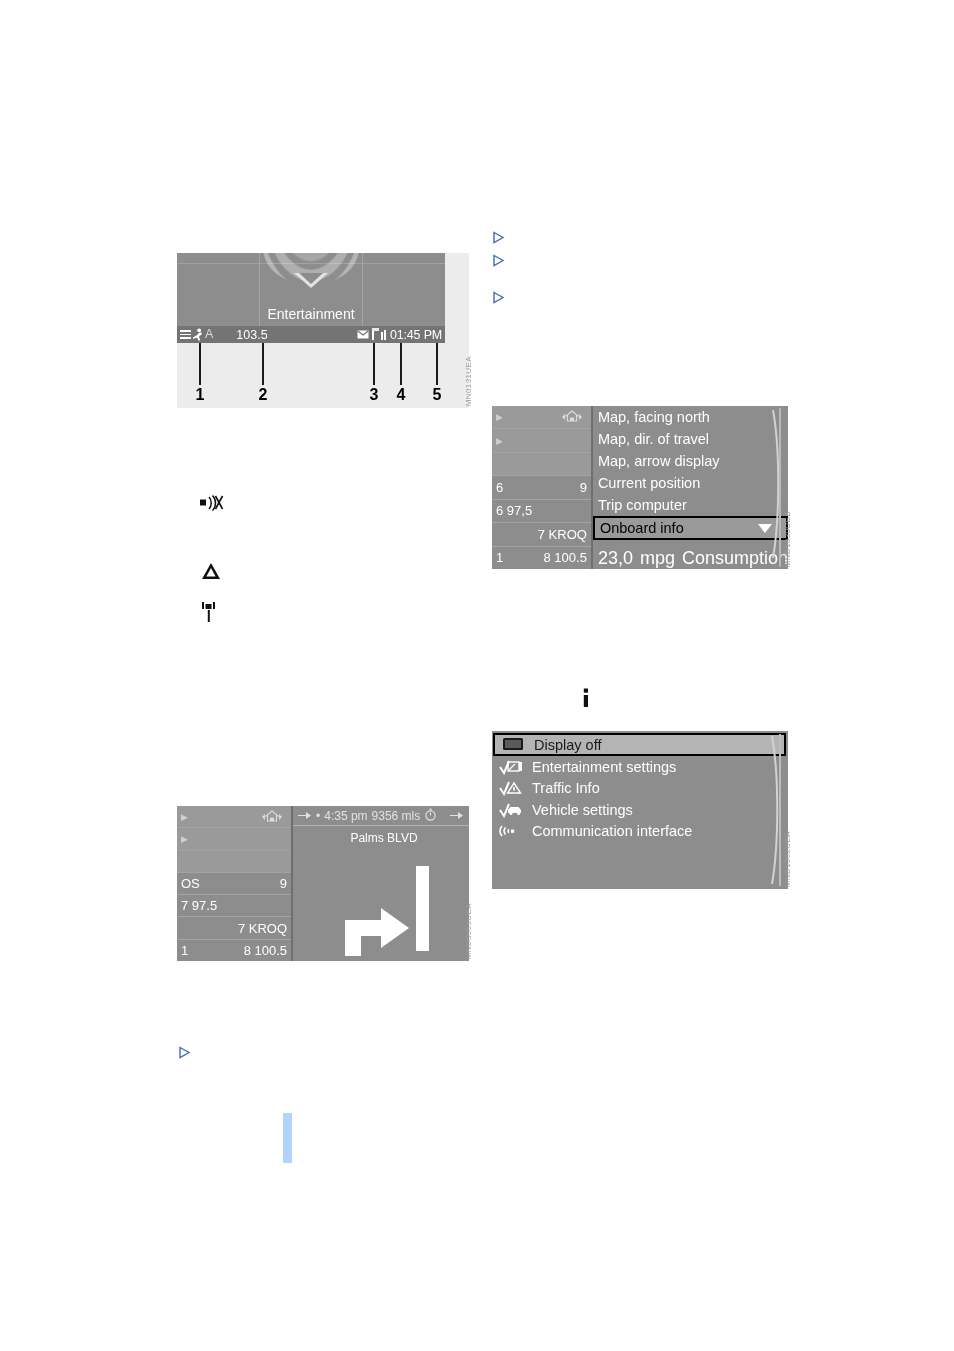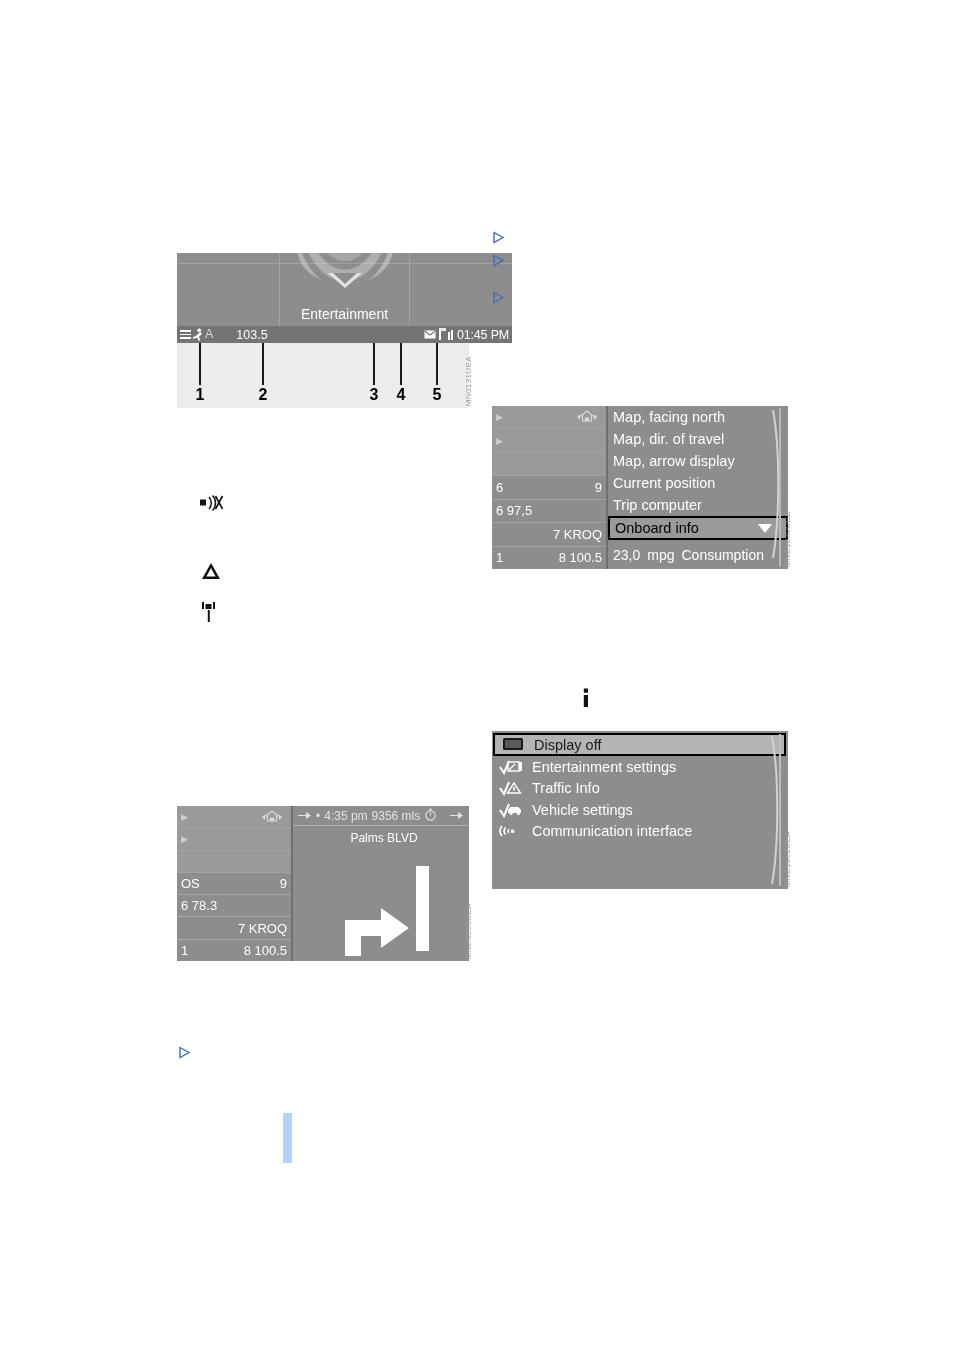--- a/index.html
+++ b/index.html
@@ -36,21 +36,21 @@
   }
 
   
   #fig-statusbar {
     left: 177px; top: 253px;
     width: 292px; height: 155px;
     background: #ececec;
   }
   .sb-screen {
     position: relative;
-    width: 335px;
+    width: 268px;
     height: 90px;
     background: #8d8d8d;
     overflow: hidden;
   }
   .sb-tiles {
     position: absolute;
     left: 0; top: 0; right: 0; height: 73px;
     display: flex;
   }
   .sb-tile {
@@ -220,23 +220,23 @@
     margin-right: 14px;
     width: 0; height: 0;
     border-left: 7px solid transparent;
     border-right: 7px solid transparent;
     border-top: 9px solid #ffffff;
   }
   .nr-footer {
     margin-top: auto;
     height: 22px;
     color: #ffffff;
-    font-size: 14px;
-    display: flex;
-    align-items: flex-start;
+    font-size: 18px;
+    display: flex;
+    align-items: flex-end;
     gap: 7px;
     padding-left: 5px;
     box-sizing: border-box;
   }
   .nav-scroll {
     position: absolute;
     right: 3px; top: 2px;
     width: 14px; bottom: 2px;
   }
   .nav-scroll .track {
@@ -495,21 +495,21 @@
         </div>
         <div class="nl-row lighter">
           <span class="nl-arrow">▶</span>
         </div>
         <div class="nl-row lighter"></div>
         <div class="nl-row">
           <span>OS</span>
           <span class="r">9</span>
         </div>
         <div class="nl-row">
-          <span>6 78.3</span>
+          <span>7 97.5</span>
         </div>
         <div class="nl-row">
           <span class="r">7 KROQ</span>
         </div>
         <div class="nl-row">
           <span>1</span>
           <span class="r">8 100.5</span>
         </div>
       </div>
 

